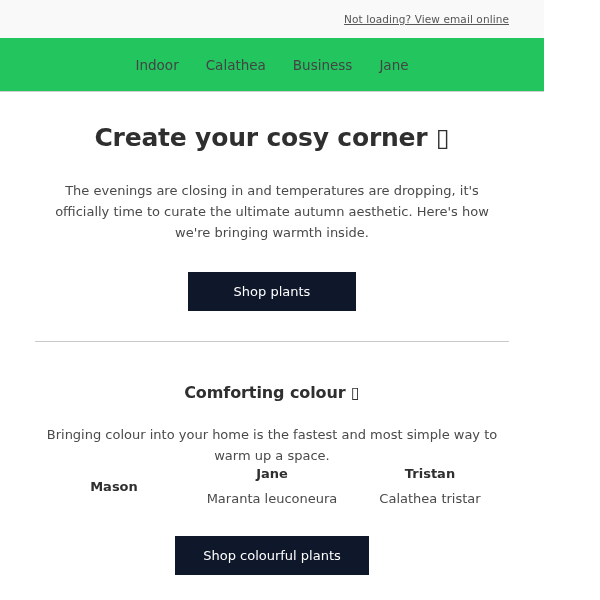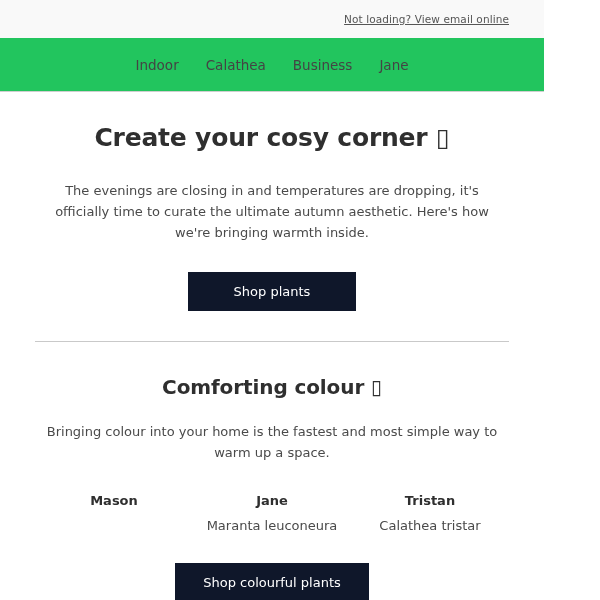--- a/index.html
+++ b/index.html
@@ -78,24 +78,24 @@
   h1.section-title {
     font-size: 25px;
     font-weight: bold;
     color: #2f2f2f;
     margin: 0;
     padding: 0;
     line-height: 1.25;
     letter-spacing: -0.2px;
   }
   h2.section-title {
-    font-size: 20px;
+    font-size: 16px;
     font-weight: bold;
     color: #2f2f2f;
-    margin: 0;
+    margin: 8px;
     padding: 0;
     line-height: 1.25;
     letter-spacing: -0.1px;
   }
   .tofu {
     display: inline-block;
     font-family: "DejaVu Sans", sans-serif;
     font-weight: normal;
   }
   .body-copy {
@@ -135,21 +135,21 @@
   
   .colour-section {
     padding-top: 33px;
   }
   .colour-section .body-copy {
     margin-top: 21px;
     max-width: 480px;
   }
   .product-row {
     display: flex;
-    margin-top: 30px;
+    align-items: center;
   }
   .product-col {
     flex: 1 1 33.333%;
     text-align: center;
     padding: 0 6px;
     box-sizing: border-box;
   }
   .product-name {
     font-size: 13px;
     font-weight: bold;

